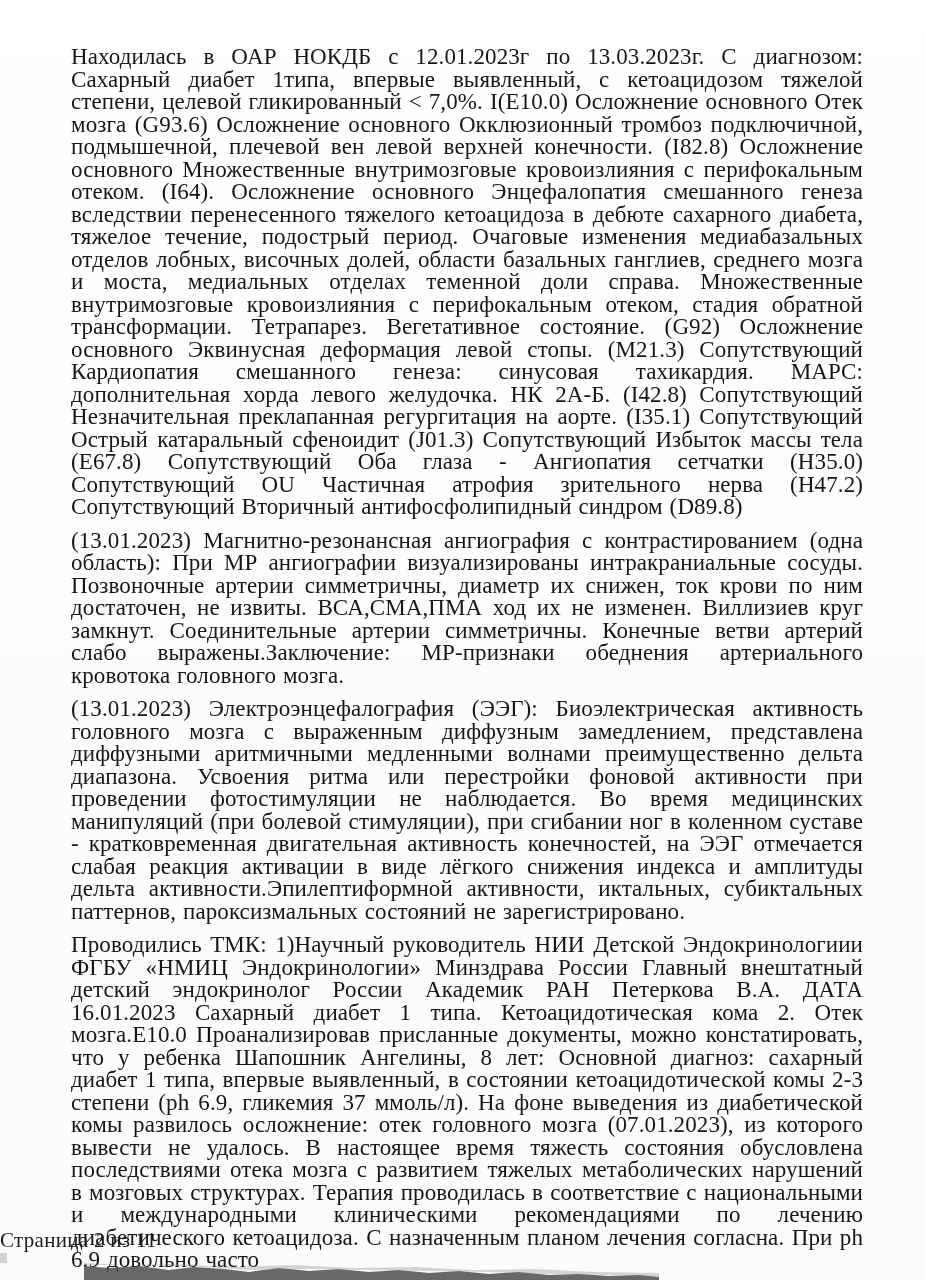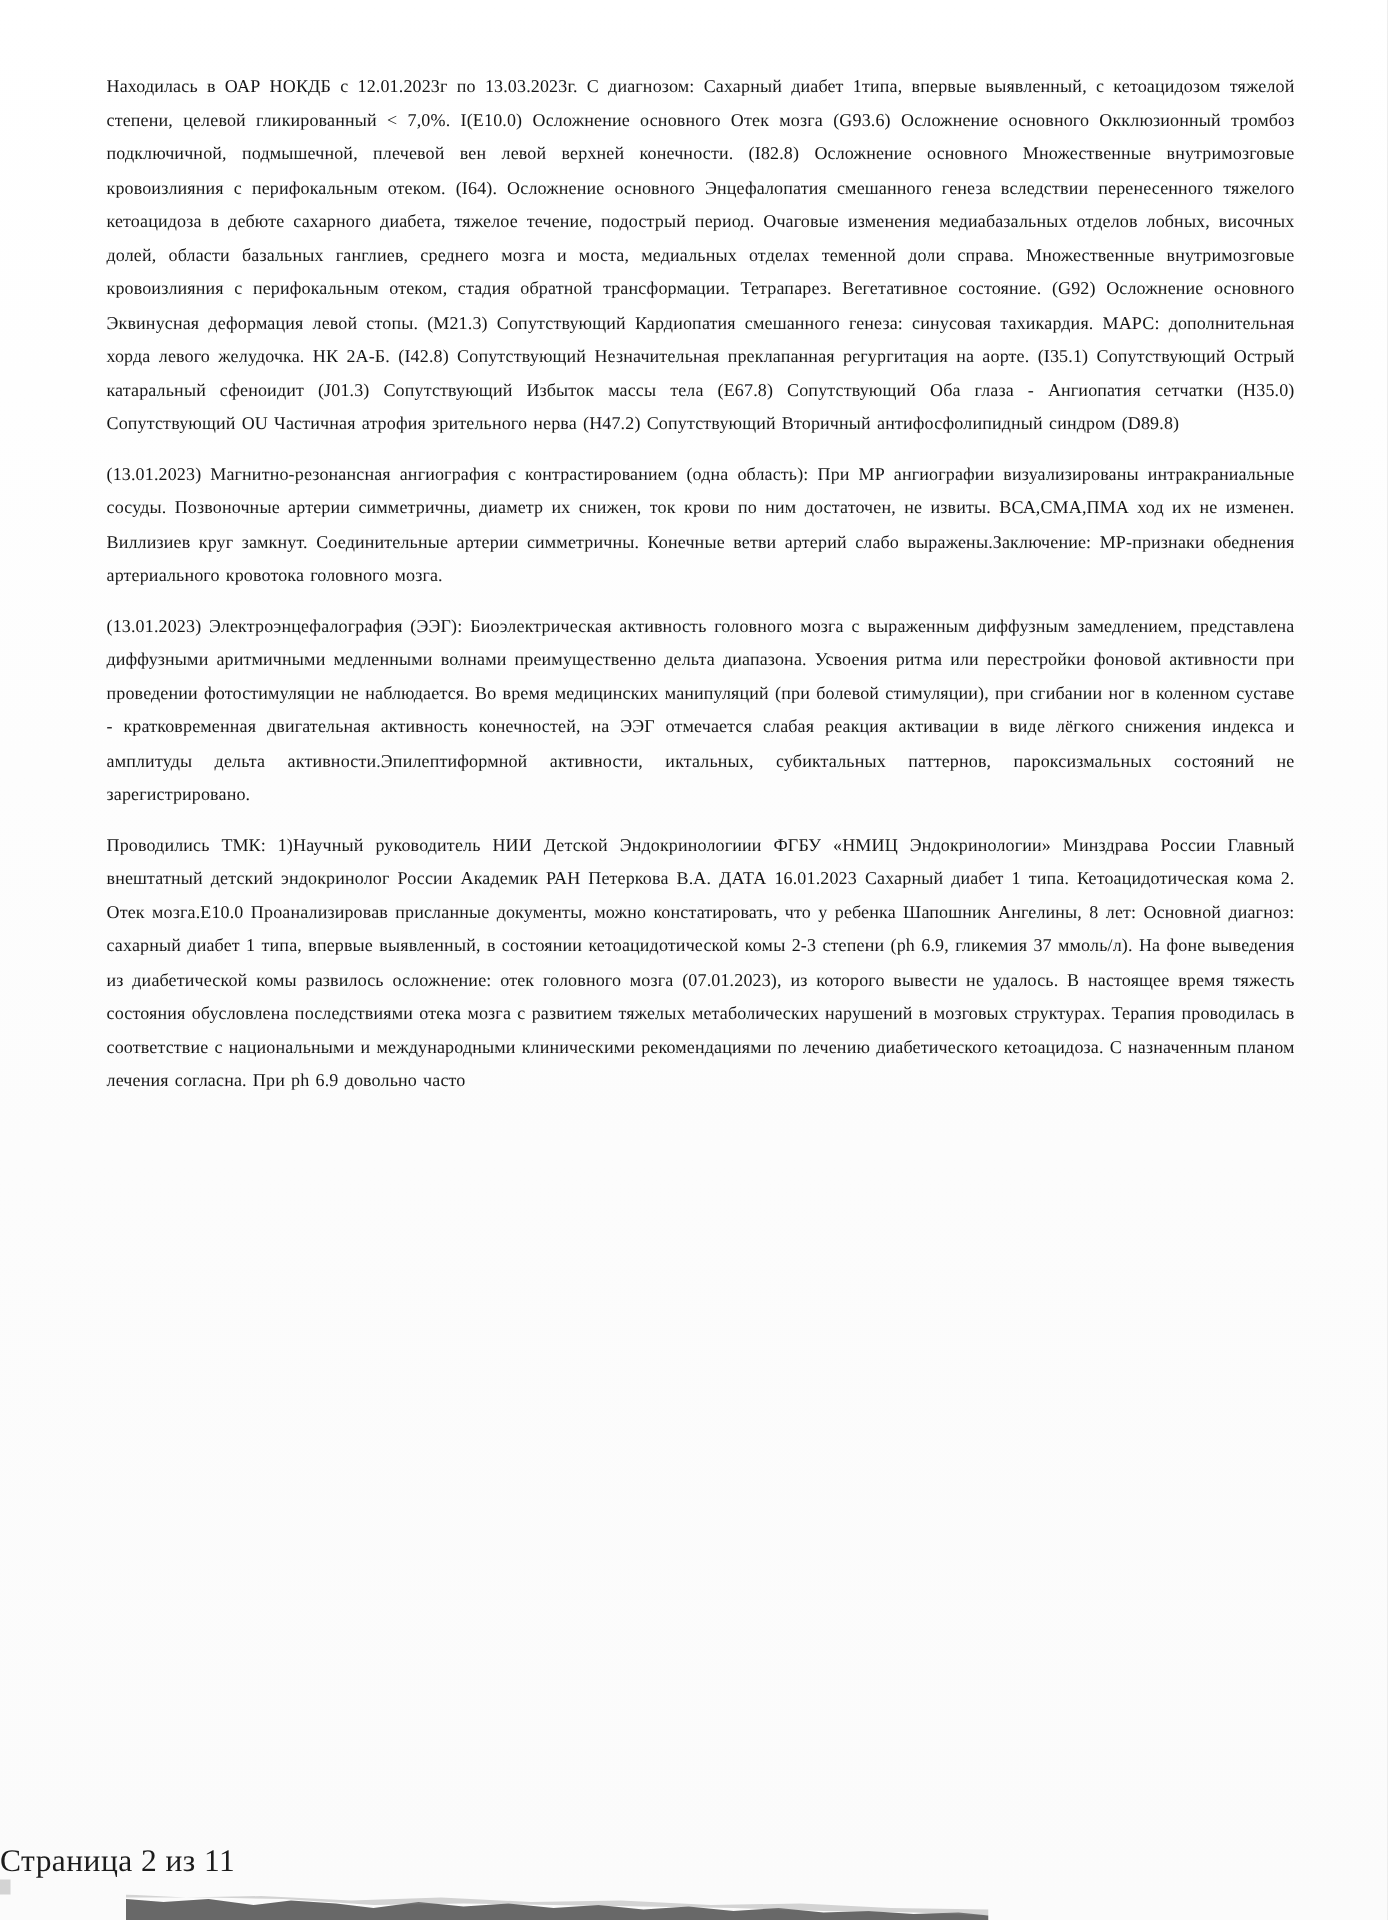--- a/index.html
+++ b/index.html
@@ -19,21 +19,21 @@
   }
   .content {
     position: absolute;
     left: 71px;
     top: 46px;
     width: 792px;
   }
   .content p {
     margin: 0 0 11px 0;
     text-align: justify;
-    font-size: 12px;
+    font-size: 23px;
     line-height: 22.5px;
     letter-spacing: 0.1px;
     word-spacing: 1px;
   }
   .footer {
     position: absolute;
     top: 1228px;
     left: 0;
     width: 100%;
     text-align: left;

